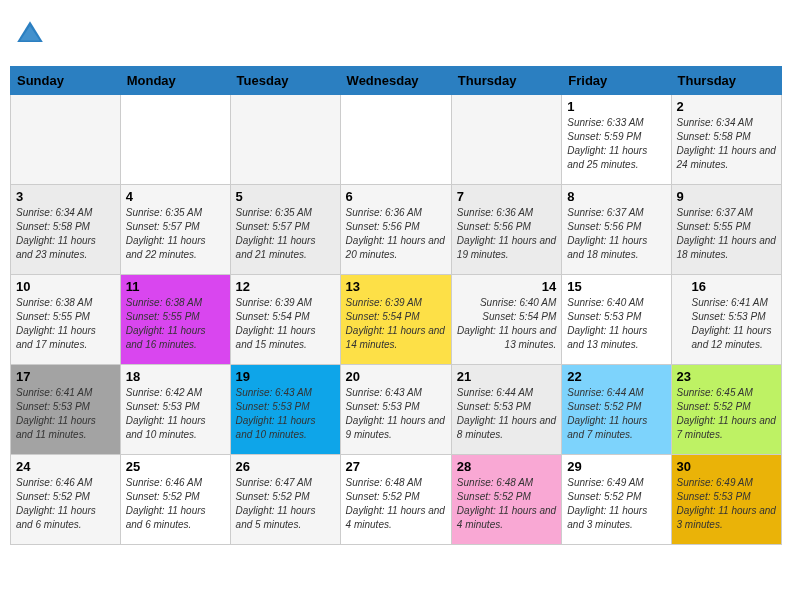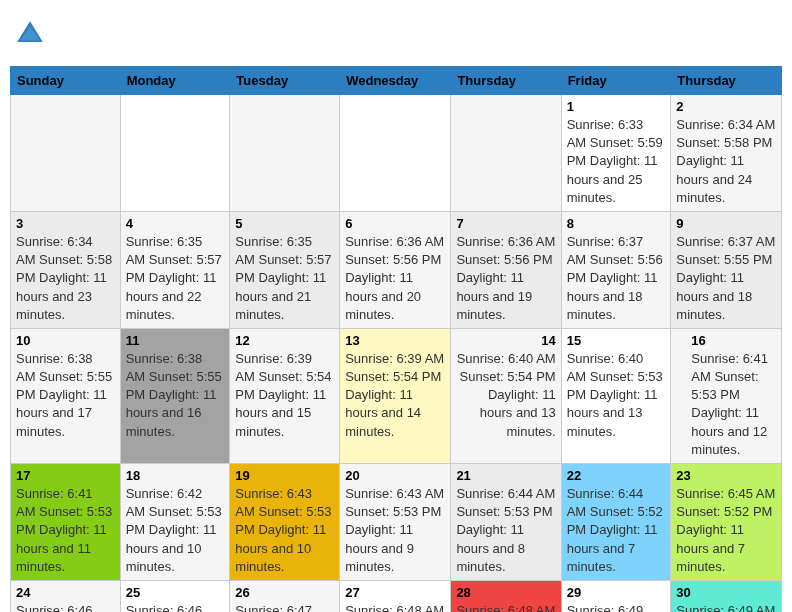--- a/index.html
+++ b/index.html
@@ -83,23 +83,24 @@
     td:nth-child(even) {
       background: #fff;
     }
     .day-num {
       font-weight: bold;
       font-size: 13px;
       display: block;
       margin-bottom: 2px;
     }
     .day-info {
-      font-size: 13px;
+      font-size: 10px;
       color: #333;
       line-height: 1.4;
+      font-style: italic;
     }
     .empty-cell {
       background: #f9f9f9;
     }
     tr:nth-child(odd) td { background: #ffffff; }
     tr:nth-child(even) td { background: #f2f2f2; }
     th { border: 1px solid #2b7fc1; }
   </style>
 </head>
 <body>
@@ -197,33 +198,33 @@
 Daylight: 11 hours and 18 minutes.</div>
         </td>
       </tr>
       <tr>
         <td style="background: rgb(245, 245, 245);">
           <span class="day-num">10</span>
           <div class="day-info">Sunrise: 6:38 AM
 Sunset: 5:55 PM
 Daylight: 11 hours and 17 minutes.</div>
         </td>
-        <td style="background: #a3a3a3;">
+        <td style="background: #d946ef;">
           <span class="day-num">11</span>
           <div class="day-info">Sunrise: 6:38 AM
 Sunset: 5:55 PM
 Daylight: 11 hours and 16 minutes.</div>
         </td>
         <td style="background: rgb(245, 245, 245);">
           <span class="day-num">12</span>
           <div class="day-info">Sunrise: 6:39 AM
 Sunset: 5:54 PM
 Daylight: 11 hours and 15 minutes.</div>
         </td>
-        <td style="background: #fef9c3; margin-top: 20px;">
+        <td style="background: #fde047; margin-top: 20px;">
           <span class="day-num">13</span>
           <div class="day-info">Sunrise: 6:39 AM
 Sunset: 5:54 PM
 Daylight: 11 hours and 14 minutes.</div>
         </td>
         <td style="background: rgb(245, 245, 245); text-align: right;">
           <span class="day-num">14</span>
           <div class="day-info">Sunrise: 6:40 AM
 Sunset: 5:54 PM
 Daylight: 11 hours and 13 minutes.</div>
@@ -235,33 +236,33 @@
 Daylight: 11 hours and 13 minutes.</div>
         </td>
         <td style="background: rgb(245, 245, 245); padding-left: 20px;">
           <span class="day-num">16</span>
           <div class="day-info">Sunrise: 6:41 AM
 Sunset: 5:53 PM
 Daylight: 11 hours and 12 minutes.</div>
         </td>
       </tr>
       <tr>
-        <td style="background: #84cc16;">
+        <td style="background: #a3a3a3;">
           <span class="day-num">17</span>
           <div class="day-info">Sunrise: 6:41 AM
 Sunset: 5:53 PM
 Daylight: 11 hours and 11 minutes.</div>
         </td>
         <td style="background: rgb(245, 245, 245);">
           <span class="day-num">18</span>
           <div class="day-info">Sunrise: 6:42 AM
 Sunset: 5:53 PM
 Daylight: 11 hours and 10 minutes.</div>
         </td>
-        <td style="background: #eab308;">
+        <td style="background: #0ea5e9;">
           <span class="day-num">19</span>
           <div class="day-info">Sunrise: 6:43 AM
 Sunset: 5:53 PM
 Daylight: 11 hours and 10 minutes.</div>
         </td>
         <td style="background: rgb(245, 245, 245);">
           <span class="day-num">20</span>
           <div class="day-info">Sunrise: 6:43 AM
 Sunset: 5:53 PM
 Daylight: 11 hours and 9 minutes.</div>
@@ -303,33 +304,33 @@
           <div class="day-info">Sunrise: 6:47 AM
 Sunset: 5:52 PM
 Daylight: 11 hours and 5 minutes.</div>
         </td>
         <td style="background: rgb(255, 255, 255);">
           <span class="day-num">27</span>
           <div class="day-info">Sunrise: 6:48 AM
 Sunset: 5:52 PM
 Daylight: 11 hours and 4 minutes.</div>
         </td>
-        <td style="background: #ef4444;">
+        <td style="background: #f9a8d4;">
           <span class="day-num">28</span>
           <div class="day-info">Sunrise: 6:48 AM
 Sunset: 5:52 PM
 Daylight: 11 hours and 4 minutes.</div>
         </td>
         <td style="background: rgb(255, 255, 255);">
           <span class="day-num">29</span>
           <div class="day-info">Sunrise: 6:49 AM
 Sunset: 5:52 PM
 Daylight: 11 hours and 3 minutes.</div>
         </td>
-        <td style="background: #5eead4;">
+        <td style="background: #eab308;">
           <span class="day-num">30</span>
           <div class="day-info">Sunrise: 6:49 AM
 Sunset: 5:53 PM
 Daylight: 11 hours and 3 minutes.</div>
         </td>
       </tr>
     </tbody>
 </table>
 
 </body></html>

